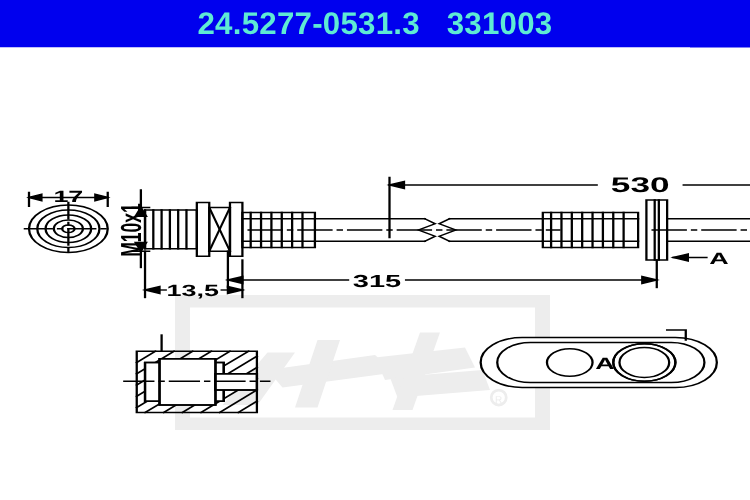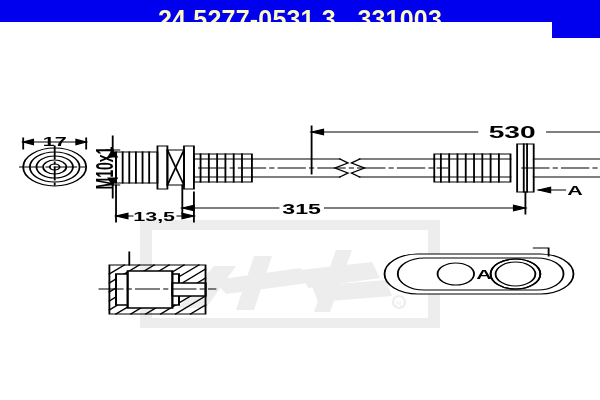--- a/index.html
+++ b/index.html
@@ -23,33 +23,33 @@
     left: 0;
     top: 0;
     width: 600px;
     height: 38px;
     background: #0000ee;
     display: flex;
     align-items: center;
     justify-content: center;
   }
   #header-title {
-    color: #fef9c3;
+    color: #5eead4;
     font-family: "Liberation Sans", sans-serif;
     font-size: 25px;
     font-weight: bold;
     letter-spacing: 0.2px;
     white-space: pre;
     line-height: 1;
   }
   
   #drawing-area {
     position: absolute;
     left: 0;
-    top: 22px;
+    top: 38px;
     width: 552px;
     height: 362px;
     background: #ffffff;
   }
   #drawing-svg {
     position: absolute;
     left: 0;
     top: 0;
     display: block;
   }

